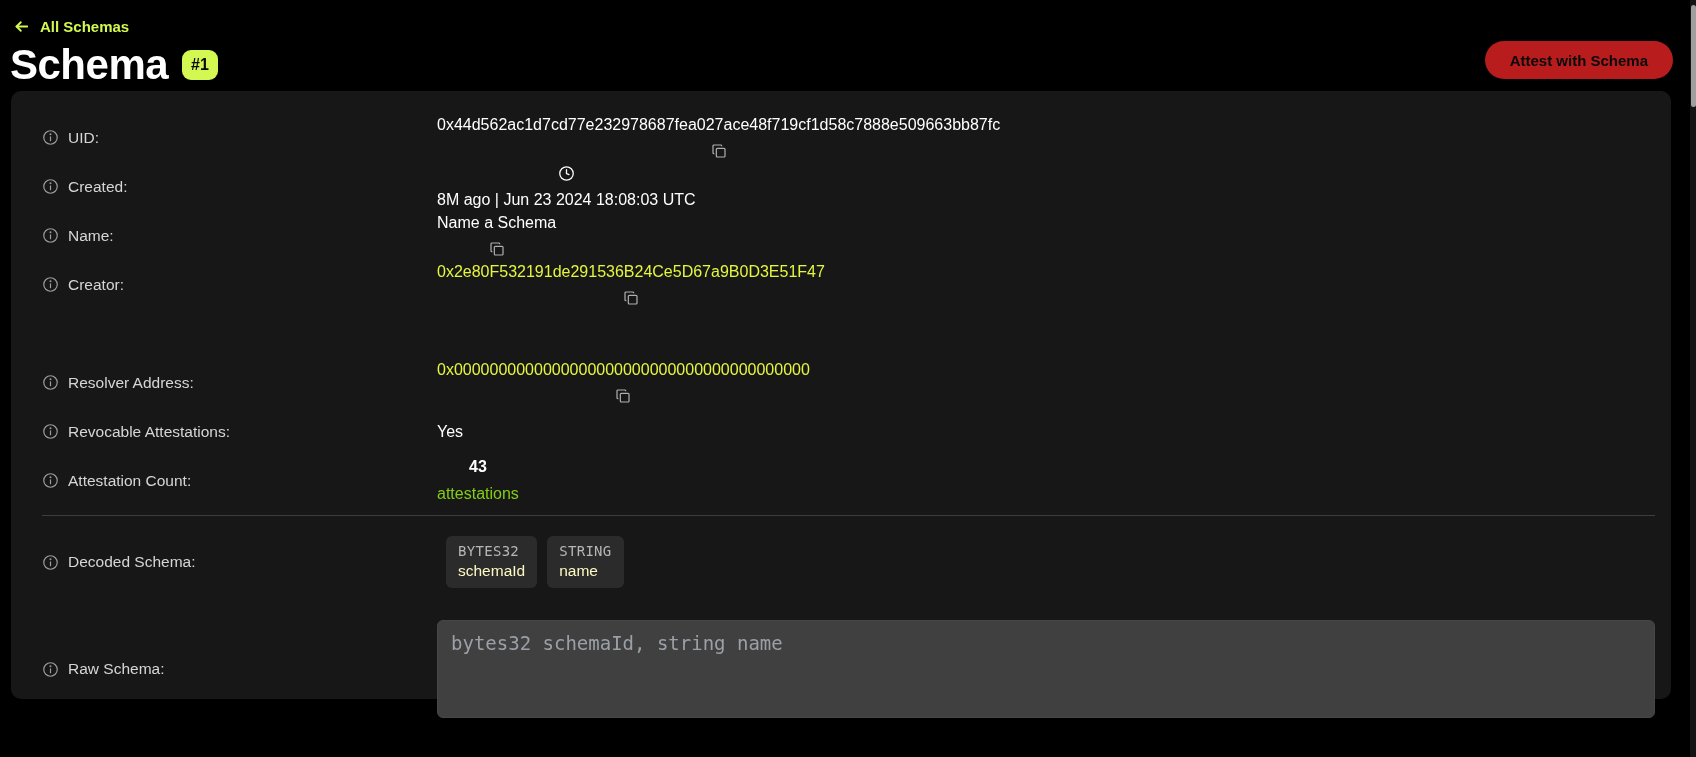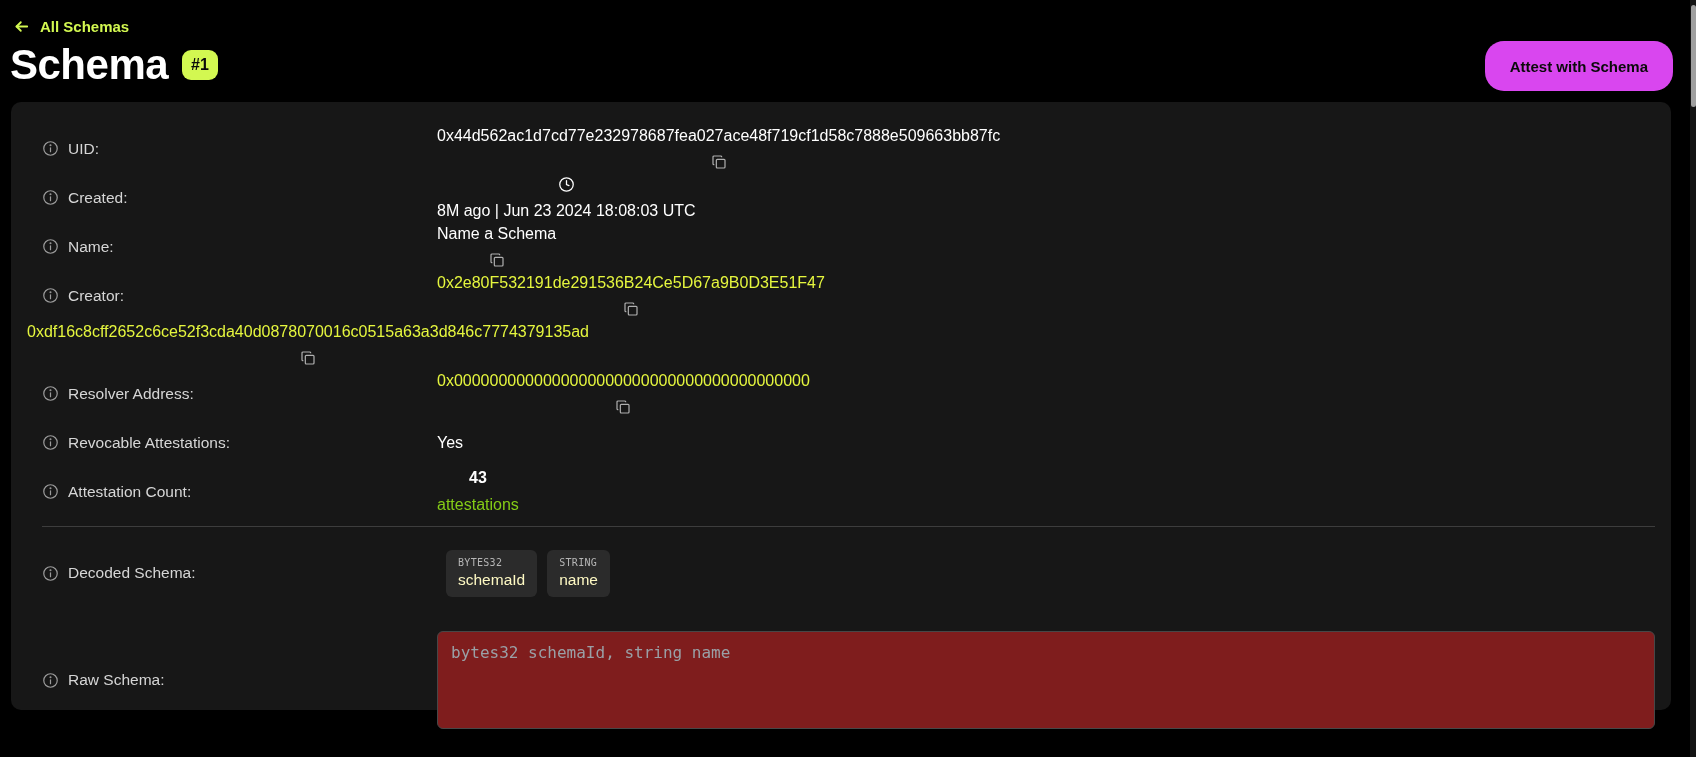--- a/index.html
+++ b/index.html
@@ -40,35 +40,35 @@
   .id-badge {
     background: #d3f851;
     color: #0a0a0a;
     font-size: 16px;
     font-weight: 700;
     padding: 7px 9px;
     border-radius: 9px;
     line-height: 1;
   }
   .attest-btn {
-    background: #d946ef;
+    background: #b91c1c;
     color: #0a0a0a;
     border: none;
     font-family: "Liberation Sans", sans-serif;
     font-size: 15px;
     font-weight: 600;
-    height: 50px;
+    height: 38px;
     padding: 0 25px;
     border-radius: 19px;
     cursor: pointer;
   }
 
   
   .card {
-    margin: 11px 25px 0 11px;
+    margin: 2px 25px 0 11px;
     height: 608px;
     background: #171717;
     border-radius: 10px;
     padding: 22px 16px;
   }
   .row {
     display: flex;
     align-items: center;
     min-height: 49px;
   }
@@ -114,37 +114,37 @@
   .chip {
     background: #2b2b2b;
     border-radius: 6px;
     padding: 7px 12px 8px 12px;
     display: flex;
     flex-direction: column;
     gap: 3px;
   }
   .chip-type {
     font-family: "DejaVu Sans Mono", monospace;
-    font-size: 10px;
+    font-size: 14px;
     color: #b6b6b6;
     letter-spacing: 0.3px;
   }
   .chip-name { font-size: 15.5px; font-weight: 500; color: #fef9c3; }
 
   
   .raw-row { margin-top: 22px; align-items: center; }
   .raw-box {
     flex: 1;
     height: 98px;
-    background: #7f1d1d;
+    background: #404040;
     border: 1px solid #474747;
     border-radius: 6px;
     padding: 11px 13px;
     font-family: "DejaVu Sans Mono", monospace;
-    font-size: 16px;
+    font-size: 19px;
     color: #9aa0a6;
     resize: none;
     outline: none;
   }
 
   
   .scrollbar-track {
     position: absolute;
     top: 0; right: 0;
     width: 6px; height: 757px;
@@ -270,29 +270,20 @@
       <button class="copy-btn">
         <svg width="16" height="16" viewBox="0 0 24 24" fill="none" stroke="#b0b0b0" stroke-width="1.8" stroke-linejoin="round">
             <rect x="8" y="8" width="13" height="13" rx="1.5"></rect>
             <path d="M16 5V4.5A1.5 1.5 0 0 0 14.5 3h-10A1.5 1.5 0 0 0 3 4.5v10A1.5 1.5 0 0 0 4.5 16H5"></path>
           </svg>
       </button>
     </div>
   </div>
 
   <div class="row">
-    <div class="row-value">
-      <span class="hash-link">0xdf16c8cff2652c6ce52f3cda40d0878070016c0515a63a3d846c7774379135ad</span>
-      <button class="copy-btn">
-        <svg width="16" height="16" viewBox="0 0 24 24" fill="none" stroke="#b0b0b0" stroke-width="1.8" stroke-linejoin="round">
-            <rect x="8" y="8" width="13" height="13" rx="1.5"></rect>
-            <path d="M16 5V4.5A1.5 1.5 0 0 0 14.5 3h-10A1.5 1.5 0 0 0 3 4.5v10A1.5 1.5 0 0 0 4.5 16H5"></path>
-          </svg>
-      </button>
-    </div>
   </div>
 
   <div class="row">
     <div class="row-label">
       <span>
         <svg width="17" height="17" viewBox="0 0 24 24" fill="none" stroke="#9c9c9c" stroke-width="1.7" stroke-linecap="round">
             <circle cx="12" cy="12" r="9.5"></circle>
             <line x1="12" y1="11" x2="12" y2="16.5"></line>
             <circle cx="12" cy="7.5" r="0.6" fill="#9c9c9c"></circle>
           </svg>

